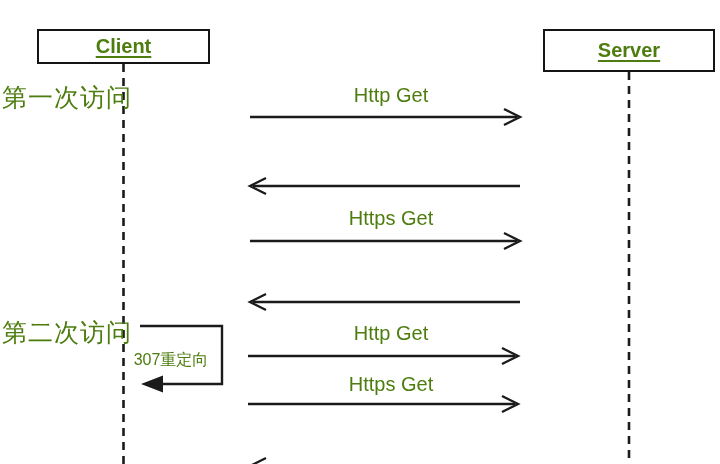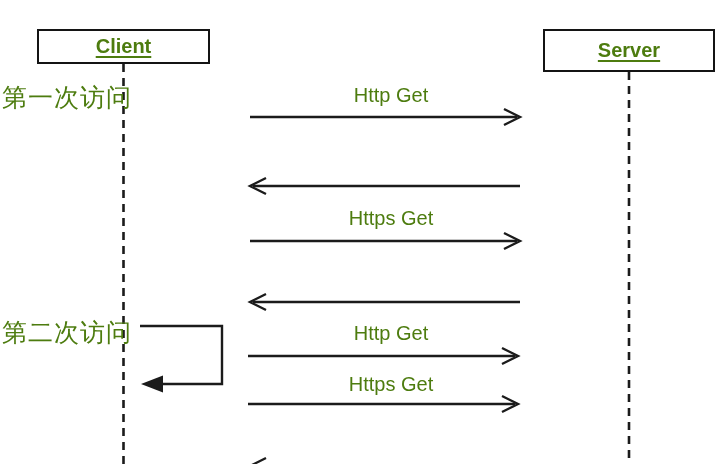--- a/index.html
+++ b/index.html
@@ -121,14 +121,15 @@
   </div>
 
   <div class="phase-label" id="phase-1">第一次访问</div>
   <div class="phase-label" id="phase-2">第二次访问</div>
 
   <div class="msg-label" id="msg-label-0">Http Get</div>
   <div class="msg-label" id="msg-label-2">Https Get</div>
   <div class="msg-label" id="msg-label-4">Http Get</div>
   <div class="msg-label" id="msg-label-5">Https Get</div>
 
+  <div class="self-msg-label">307重定向</div>
 
 </div>
 
 </body></html>

